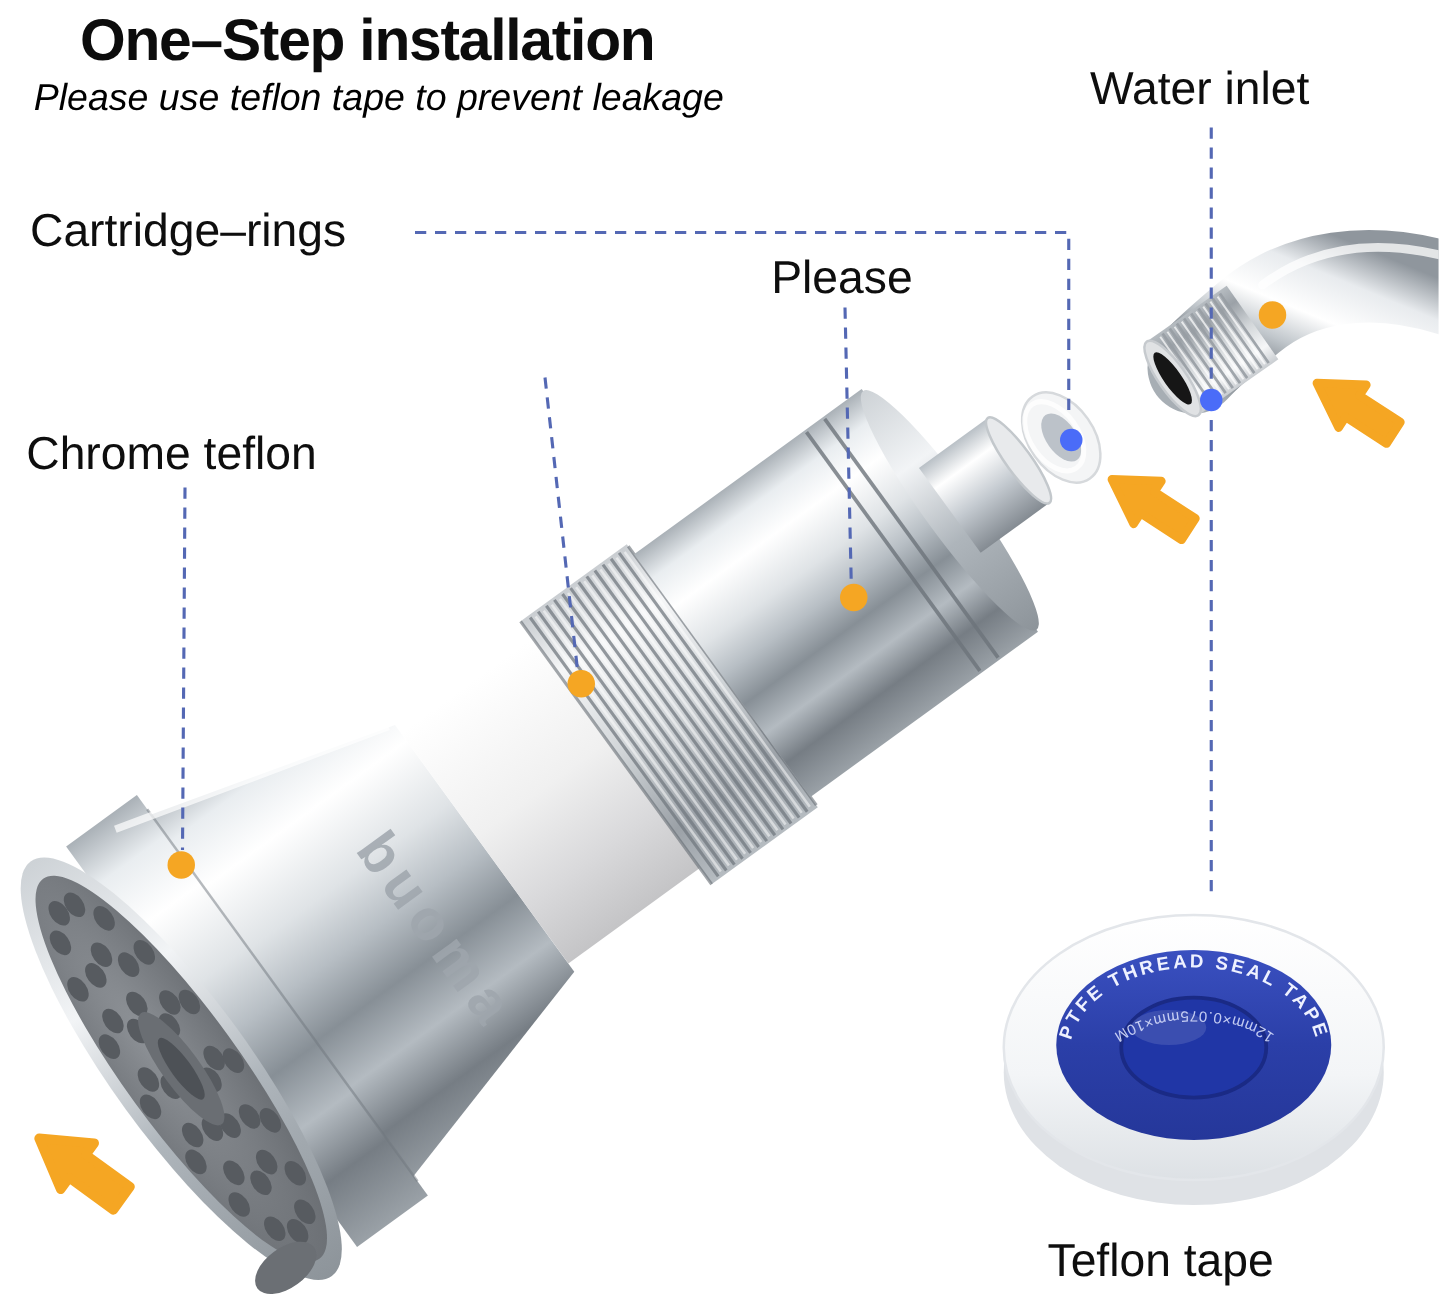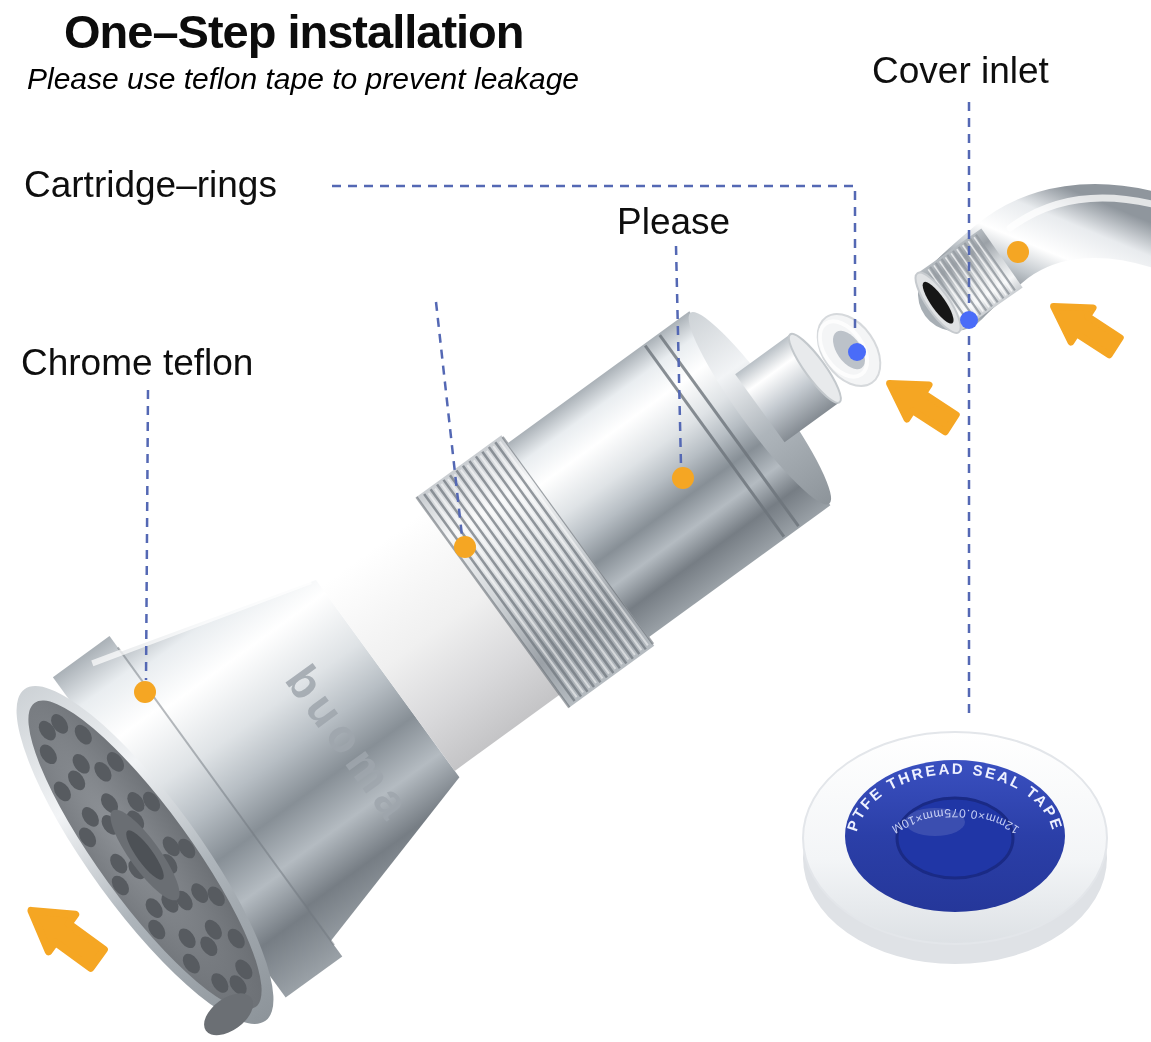--- a/index.html
+++ b/index.html
@@ -265,17 +265,18 @@
     <g>
       <use href="#arrow" transform="translate(1082 325) rotate(33) scale(0.85)"></use>
       <use href="#arrow" transform="translate(918 402) rotate(33) scale(0.85)"></use>
       <use href="#arrow" transform="translate(62 933) rotate(36) scale(0.95)"></use>
     </g>
   </svg>
 
   <div class="title">One–Step installation</div>
   <div class="subtitle">Please use teflon tape to prevent leakage</div>
 
-  <div class="lbl lbl-water">Cover inlet</div>
+  <div class="lbl lbl-water">Water inlet</div>
   <div class="lbl lbl-silicons">Cartridge–rings</div>
   <div class="lbl lbl-cover">Please</div>
   <div class="lbl lbl-shell">Chrome teflon</div>
+  <div class="lbl lbl-tape">Teflon tape</div>
 </div>
 
 </body></html>

